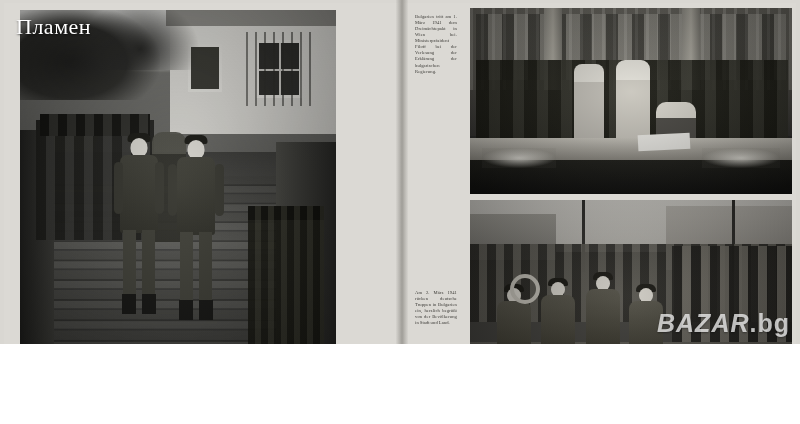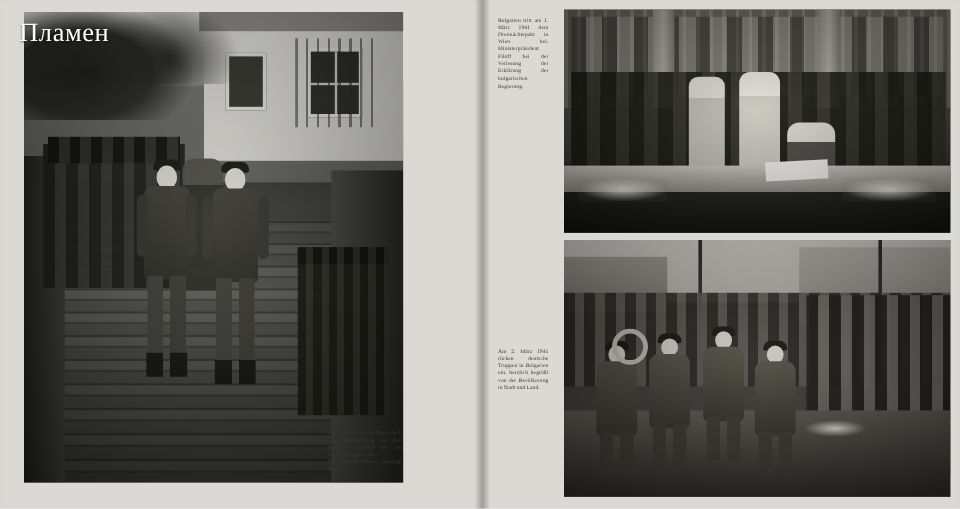--- a/index.html
+++ b/index.html
@@ -9,21 +9,21 @@
   }
   body {
     width: 800px;
     height: 424px;
     font-family: "Liberation Serif", serif;
     overflow: hidden;
   }
   #page {
     position: relative;
     width: 800px;
-    height: 424px;
+    height: 344px;
     background: #efefef;
     overflow: hidden;
   }
 
   
   .spread {
     position: absolute;
     left: 0; top: 0;
     width: 800px;
     height: 424px;
@@ -502,14 +502,17 @@
     <div class="textcol" id="cap-left">Der Führer und Zar Boris nach einer Besprechung auf dem Berghof, während der die deutsch-bulgarische Freundschaft erneut bestätigt wurde.</div>
 
     <div class="textcol" id="cap-rt">Bulgarien tritt am 1. März 1941 dem Dreimächtepakt in Wien bei. Ministerpräsident Filoff bei der Verlesung der Erklärung der bulgarischen Regierung.</div>
 
     <div class="textcol" id="cap-rb">Am 2. März 1941 rücken deutsche Truppen in Bulgarien ein, herzlich begrüßt von der Bevölkerung in Stadt und Land.</div>
 
   </div>
 
   <div id="wm-plamen">Пламен</div>
 
+  <div id="wm-bazar">
+    <span>BAZAR</span><span class="dot">.bg</span>
+  </div>
 
 </div>
 
 </body></html>

